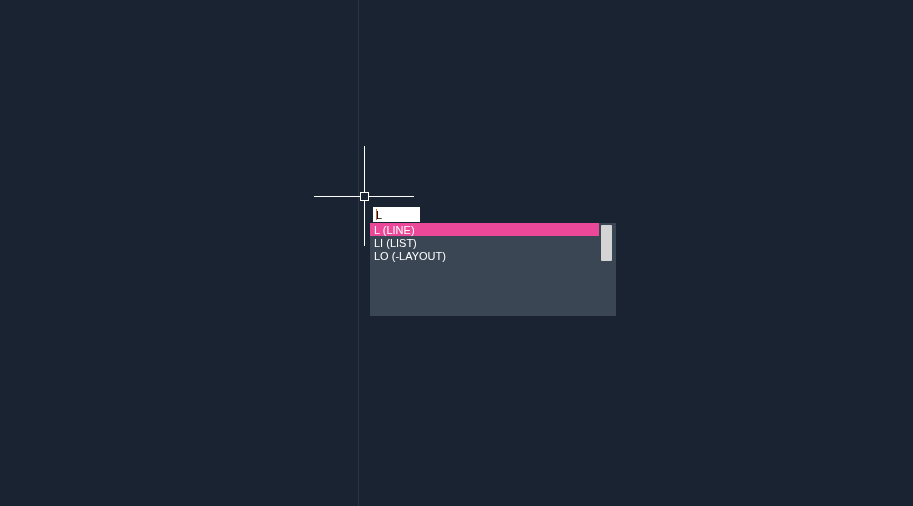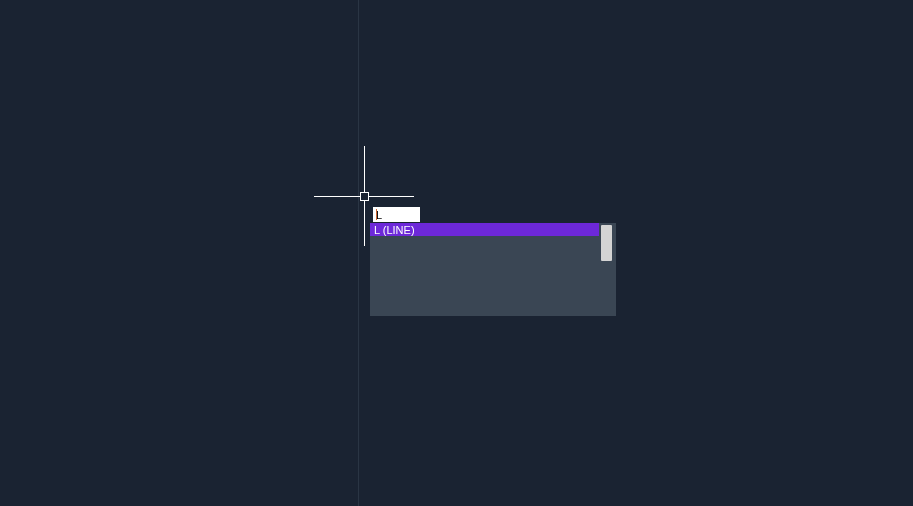--- a/index.html
+++ b/index.html
@@ -93,21 +93,21 @@
       height: 13px;
       font-size: 11px;
       color: #ffffff;
       padding: 0 4px;
       display: flex;
       align-items: center;
       white-space: nowrap;
       cursor: pointer;
     }
     .autocomplete-item.selected {
-      background: #6d28d9;
+      background: #ec4899;
     }
     .scrollbar {
       width: 17px;
       background: #3a4654;
       position: relative;
     }
     .scrollbar-track {
       position: absolute;
       top: 0;
       right: 0;
@@ -134,19 +134,21 @@
   <div class="crosshair-v"></div>
   <div class="crosshair-box"></div>
 </div>
 
 <input type="text" class="command-input" value="L" style="">
 <div class="command-cursor"></div>
 
 <div class="autocomplete-popup">
   <div class="autocomplete-list">
     <div class="autocomplete-item selected">L (LINE)</div>
+    <div class="autocomplete-item">LI (LIST)</div>
+    <div class="autocomplete-item">LO (-LAYOUT)</div>
   </div>
   <div class="scrollbar">
     <div class="scrollbar-track">
       <div class="scrollbar-thumb"></div>
     </div>
   </div>
 </div>
 
 </body></html>

